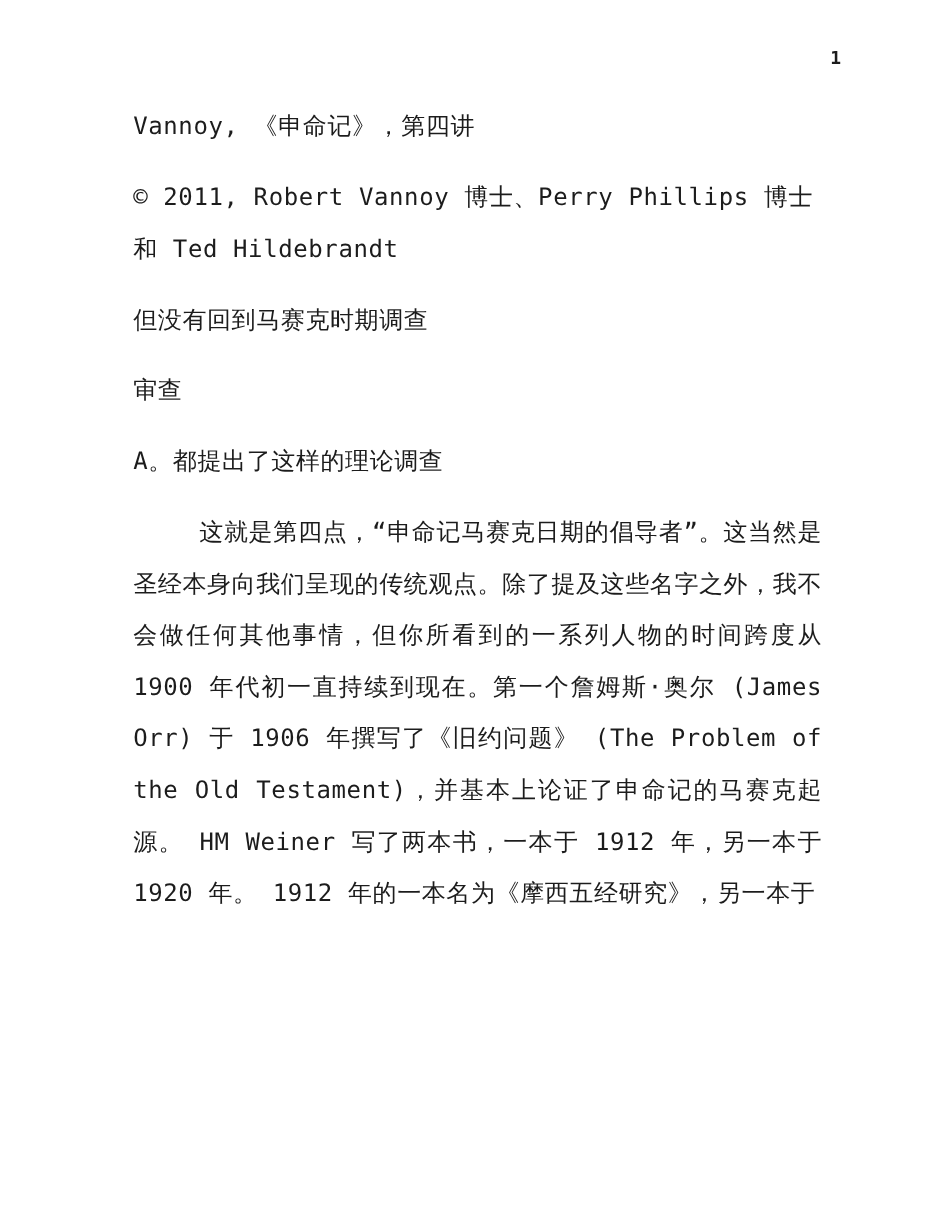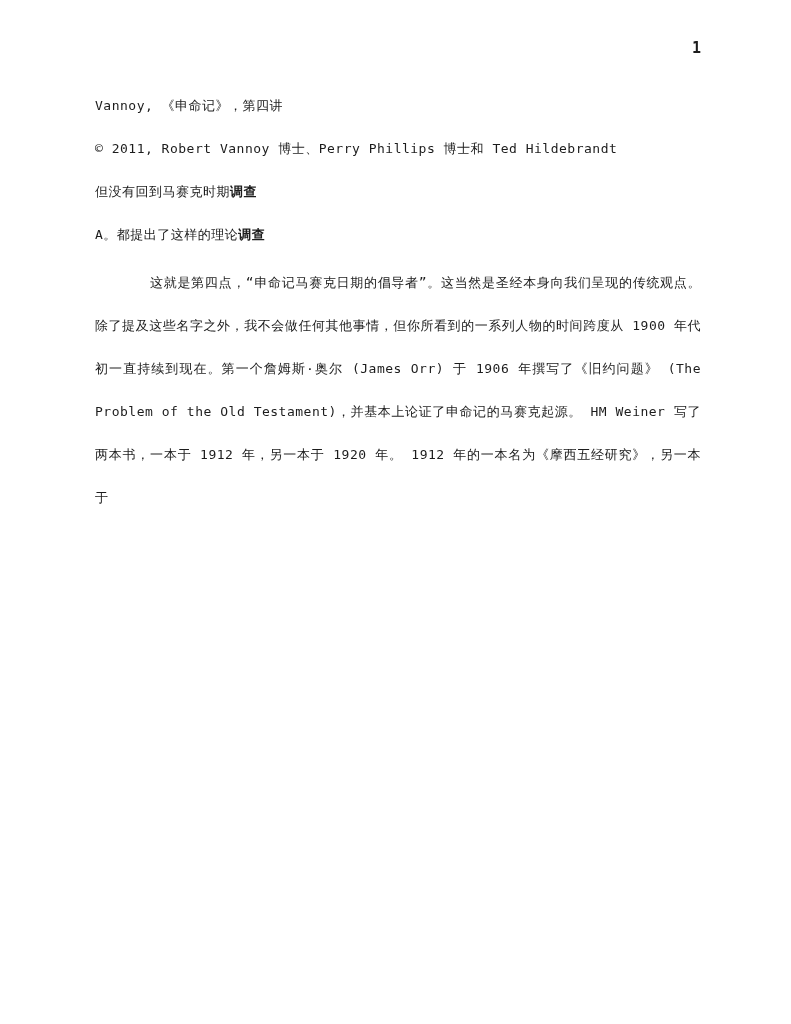--- a/index.html
+++ b/index.html
@@ -20,56 +20,57 @@
     color: #1c1c1c;
   }
   .page-number {
     text-align: right;
     font-size: 15px;
     font-weight: bold;
     line-height: 20px;
     margin-bottom: 26px;
   }
   .content p {
-    margin: 0;
-    font-size: 13px;
+    margin: 16px;
+    font-size: 20px;
     line-height: 43px;
     letter-spacing: 0.5px;
   }
   .line {
     text-align: left;
     white-space: normal;
   }
   .para {
     text-align: justify;
     text-indent: 55px;
     margin-top: 5px !important;
   }
   .bold {
-    font-weight: bold;
+    font-weight: normal;
   }
   .gap {
     margin-top: 42px !important;
   }
 </style>
 </head>
 <body>
 
 <div class="page">
 
   <div class="page-number">1</div>
 
   <div class="content">
 
     <p class="line">Vannoy, 《申命记》，第四讲</p>
 
     <p class="line">© 2011, Robert Vannoy 博士、Perry Phillips 博士和 Ted Hildebrandt</p>
 
     <p class="line"><span>但没有回到马赛克时期</span><span class="bold">调查</span></p>
 
+    <p class="line bold">审查</p>
 
 
 
     <p class="line"><span>A。都提出了这样的理论</span><span class="bold">调查</span></p>
 
     <p class="para">这就是第四点，“申命记马赛克日期的倡导者”。这当然是圣经本身向我们呈现的传统观点。除了提及这些名字之外，我不会做任何其他事情，但你所看到的一系列人物的时间跨度从 1900 年代初一直持续到现在。第一个詹姆斯·奥尔 (James Orr) 于 1906 年撰写了《旧约问题》 (The Problem of the Old Testament)，并基本上论证了申命记的马赛克起源。 HM Weiner 写了两本书，一本于 1912 年，另一本于 1920 年。 1912 年的一本名为《摩西五经研究》，另一本于</p>
 
   </div>
 </div>
 

